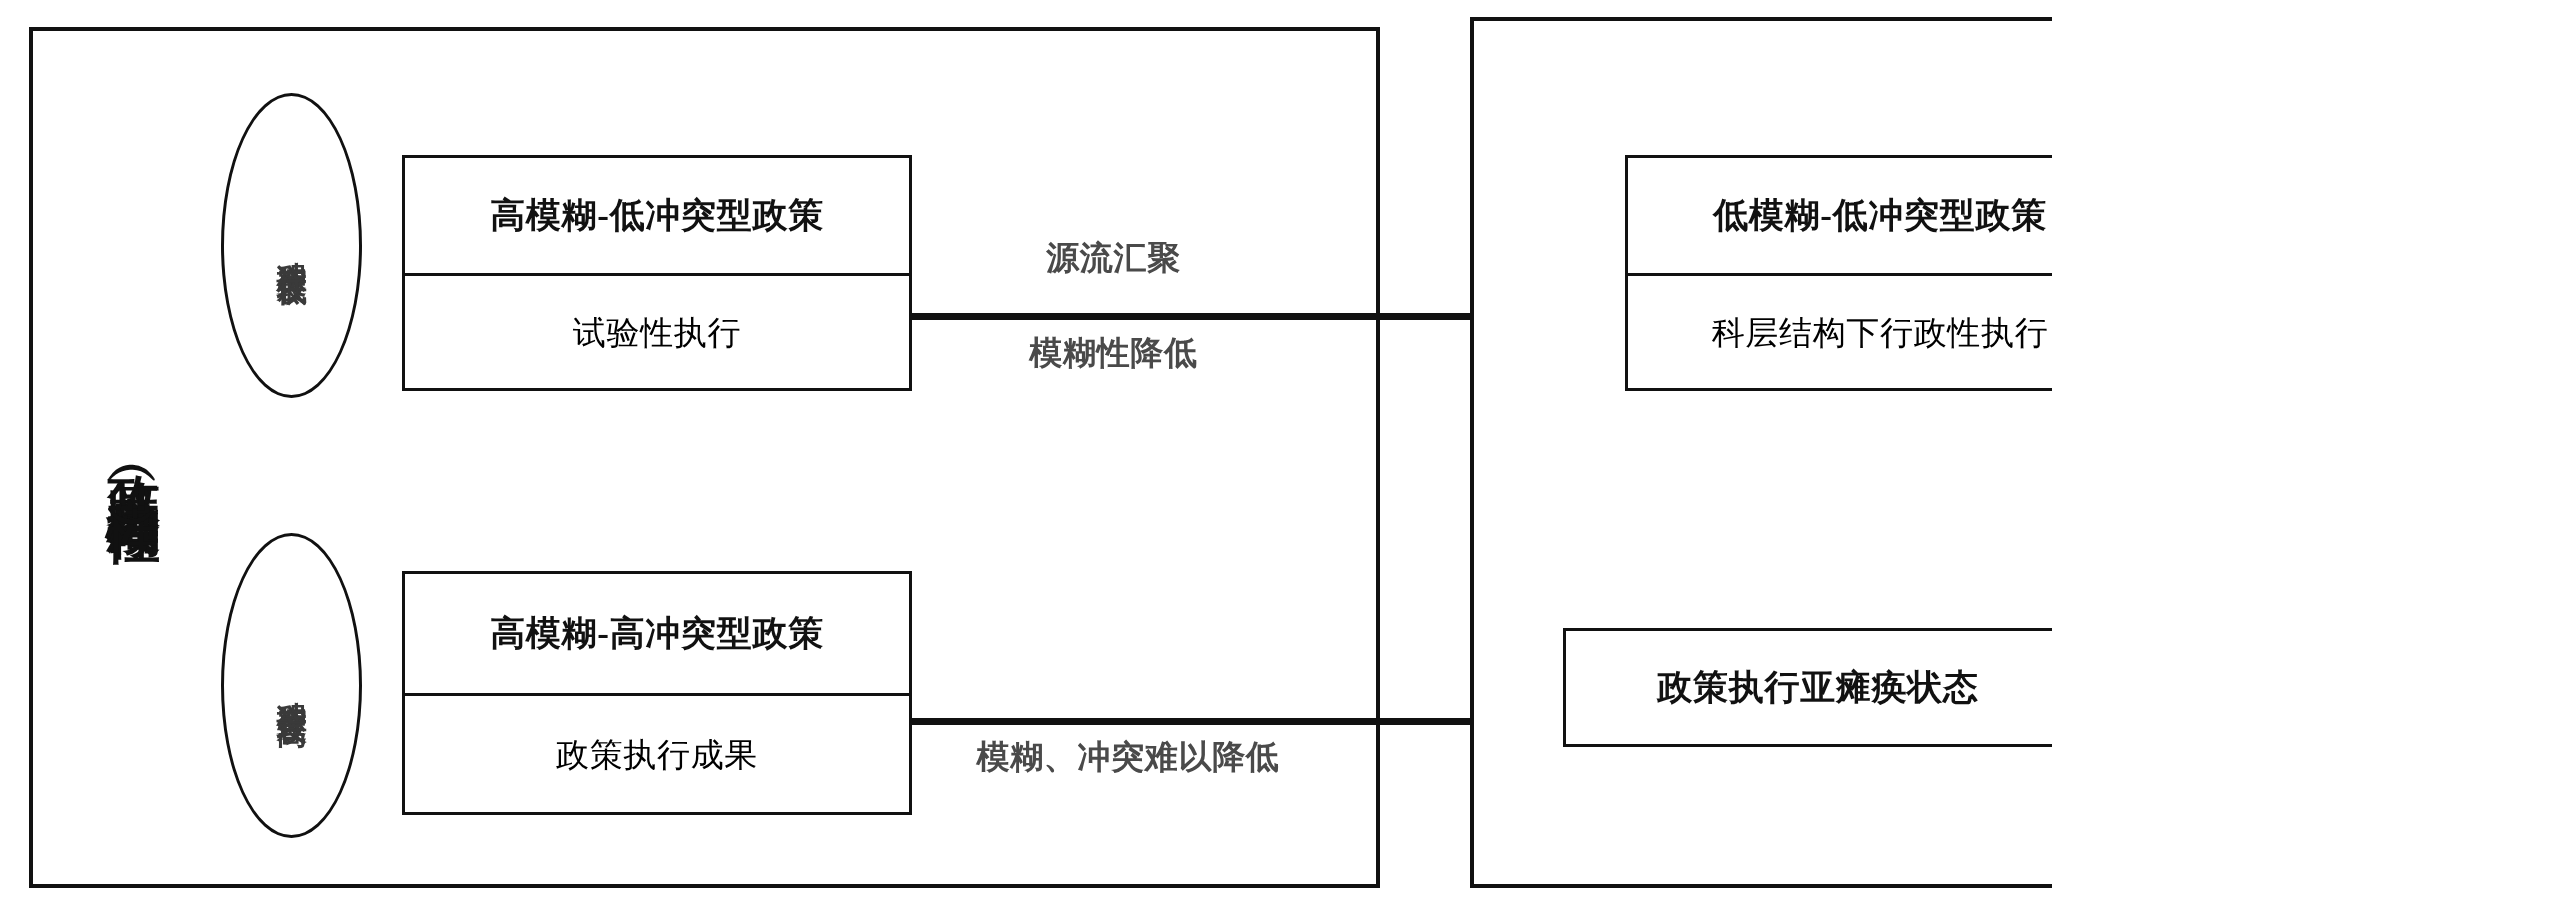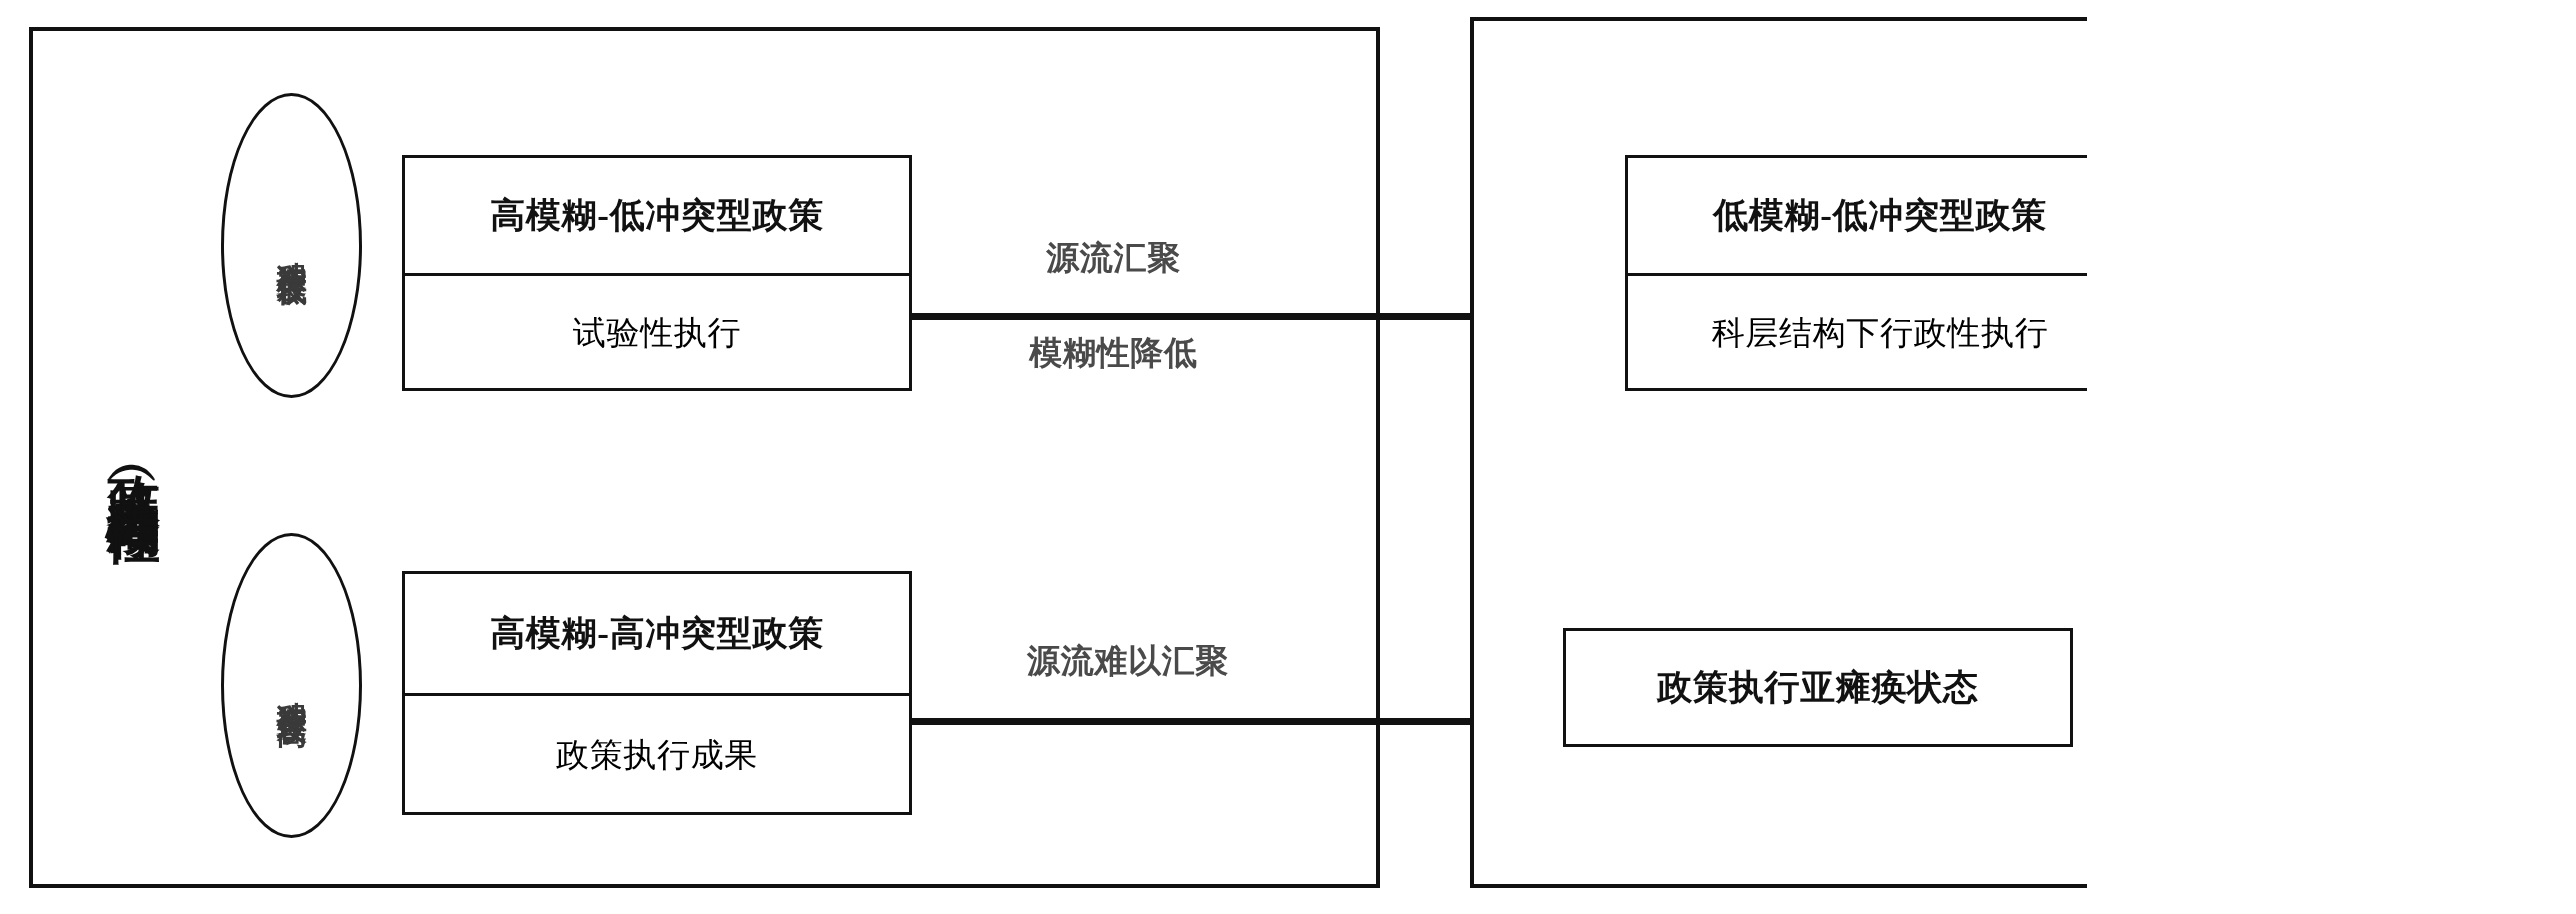--- a/index.html
+++ b/index.html
@@ -10,21 +10,20 @@
   body {
     font-family: "Liberation Serif", "DejaVu Serif", serif;
   }
 
   #stage {
     position: relative;
     width: 2052px;
     height: 914px;
     background: #ffffff;
     overflow: hidden;
-    padding-left: 35px;
   }
 
   
   .panel {
     position: absolute;
     border: 4.8px solid #111111;
     background: #ffffff;
     box-sizing: border-box;
   }
   #panel-left  { left: 28.5px;   top: 27px;  width: 1351px; height: 861px; }
@@ -203,21 +202,21 @@
     <div class="box-sub">政策执行成果</div>
   </div>
 
   <div class="conn-line" id="conn1-line"></div>
   <div class="conn-head" id="conn1-head"></div>
   <div class="conn-label" id="conn1-top">源流汇聚</div>
   <div class="conn-label" id="conn1-bottom">模糊性降低</div>
 
   <div class="conn-line" id="conn2-line"></div>
   <div class="conn-head" id="conn2-head"></div>
-  <div class="conn-label" id="conn2-top">源流难以汇聚</div>
+  <div class="conn-label" id="conn2-bottom">模糊、冲突难以降低</div>
 
   <div class="panel" id="panel-mid"></div>
 
   <div class="box split" id="box-ll">
     <div class="box-title">低模糊-低冲突型政策</div>
     <div class="box-sub">科层结构下行政性执行</div>
   </div>
 
   <div class="box" id="box-paralysis">
     <div class="box-title">政策执行亚瘫痪状态</div>

